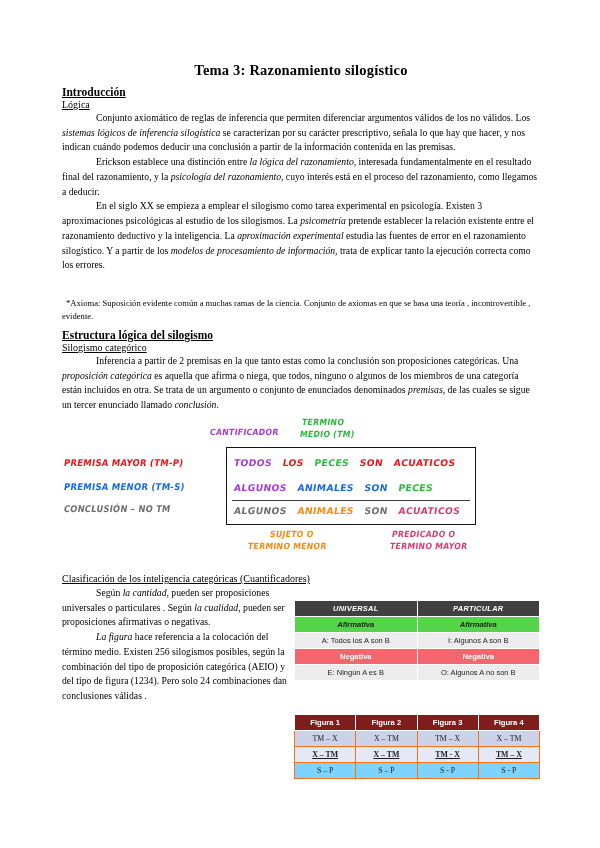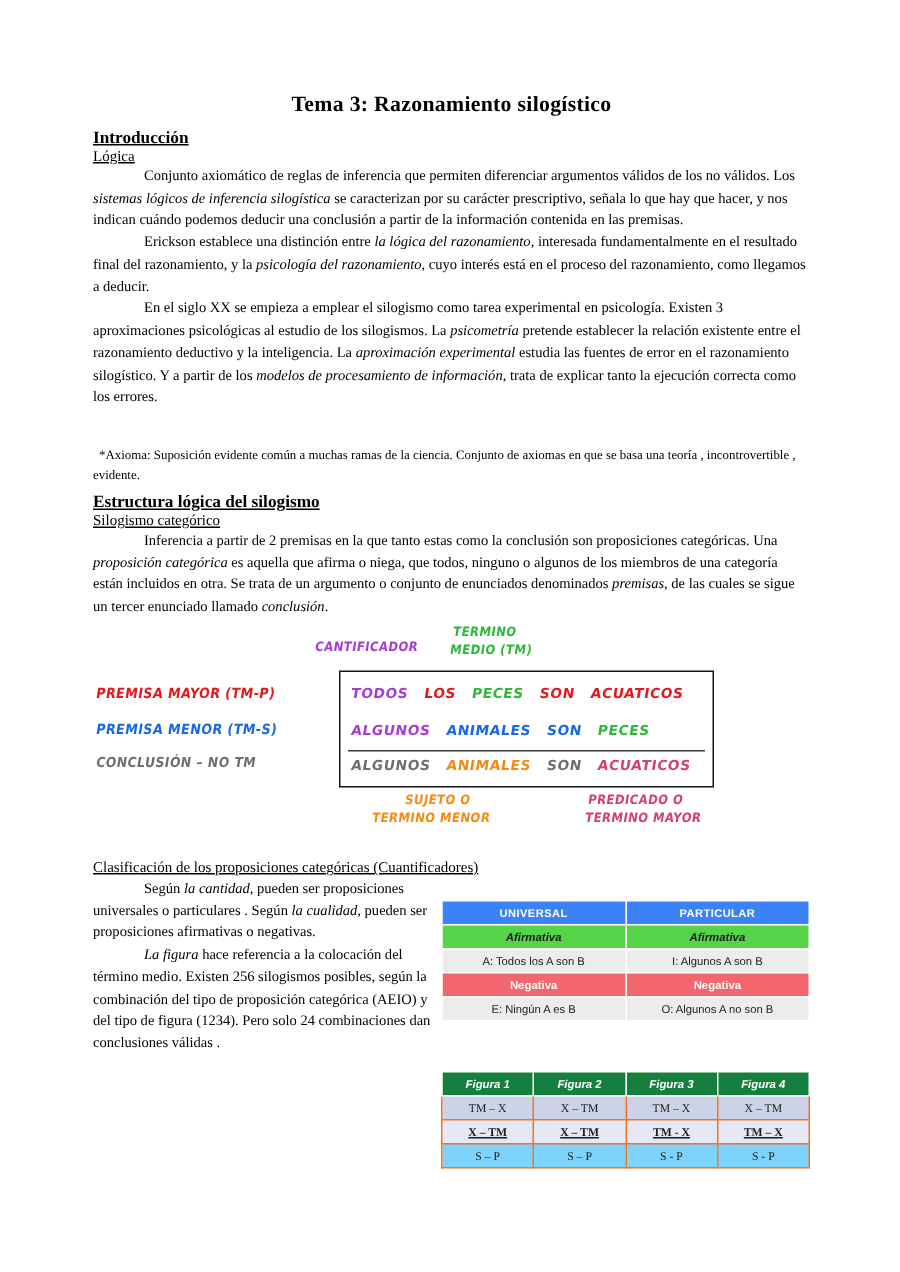--- a/index.html
+++ b/index.html
@@ -136,25 +136,26 @@
     top: 14px;
     width: 246px;
   }
   table.quant td, table.quant th {
     text-align: center;
     font-size: 7.6px;
     padding: 3px 2px;
     border: 1px solid #ffffff;
   }
   table.quant th.univ, table.quant th.part {
-    background: #3b82f6;
+    background: #404040;
     color: #ffffff;
     font-weight: bold;
     font-size: 7.4px;
     letter-spacing: 0.3px;
+    font-style: italic;
   }
   table.quant td.afirm {
     background: #55d44a;
     color: #1d1d1d;
     font-style: italic;
     font-weight: bold;
     font-size: 7.6px;
   }
   table.quant td.negat {
     background: #f4666d;
@@ -168,28 +169,27 @@
     font-size: 7.5px;
   }
 
   table.figs {
     position: absolute;
     right: 0;
     top: 128px;
     width: 246px;
   }
   table.figs th {
-    background: #15803d;
+    background: #7f1d1d;
     color: #ffffff;
     font-weight: bold;
     font-size: 7.6px;
     padding: 3px 2px;
     text-align: center;
     border: 1px solid #ffffff;
-    font-style: italic;
   }
   table.figs td {
     background: #ccd3e8;
     color: #1d1d1d;
     font-size: 7.8px;
     text-align: center;
     padding: 3px 2px;
     border: 1px solid #f97316;
     font-family: "Liberation Serif", serif;
   }
@@ -260,21 +260,21 @@
         <span class="c-gray" style="margin-right: 7px;">SON</span>
         <span class="c-pink" style="margin-right: 7px;">ACUATICOS</span>
       </div>
 
       <div class="hw c-orange" style="left:208px; top:110px;">SUJETO O</div>
       <div class="hw c-orange" style="left:186px; top:122px;">TERMINO MENOR</div>
       <div class="hw c-pink" style="left:330px; top:110px;">PREDICADO O</div>
       <div class="hw c-pink" style="left:328px; top:122px;">TERMINO MAYOR</div>
     </div>
 
-    <h3 class="sub-head" style="margin-top:4px;">Clasificación de los proposiciones categóricas (Cuantificadores)</h3>
+    <h3 class="sub-head" style="margin-top:4px;">Clasificación de los inteligencia categóricas (Cuantificadores)</h3>
 
     <div class="two-col">
       <div class="col-text">
         <p class="para"><span>Según </span><em>la cantidad,</em><span> pueden ser proposiciones universales o particulares . Según </span><em>la cualidad</em><span>, pueden ser proposiciones afirmativas o negativas.</span></p>
         <p class="para"><em>La figura</em><span> hace referencia a la colocación del término medio. Existen 256 silogismos posibles, según la combinación del tipo de proposición categórica (AEIO) y del tipo de figura (1234). Pero solo 24 combinaciones dan conclusiones válidas .</span></p>
       </div>
 
       <table class="tbl quant">
         <tbody>
             <tr>

